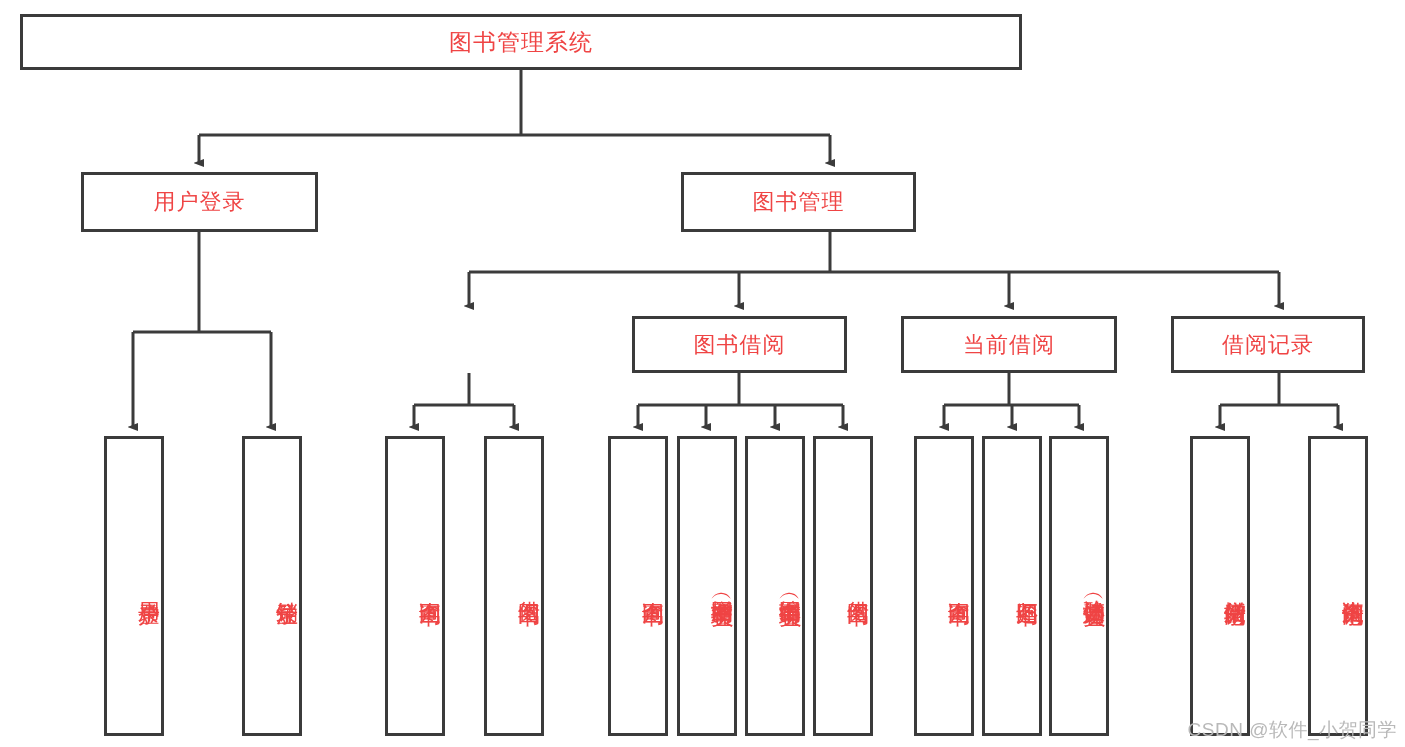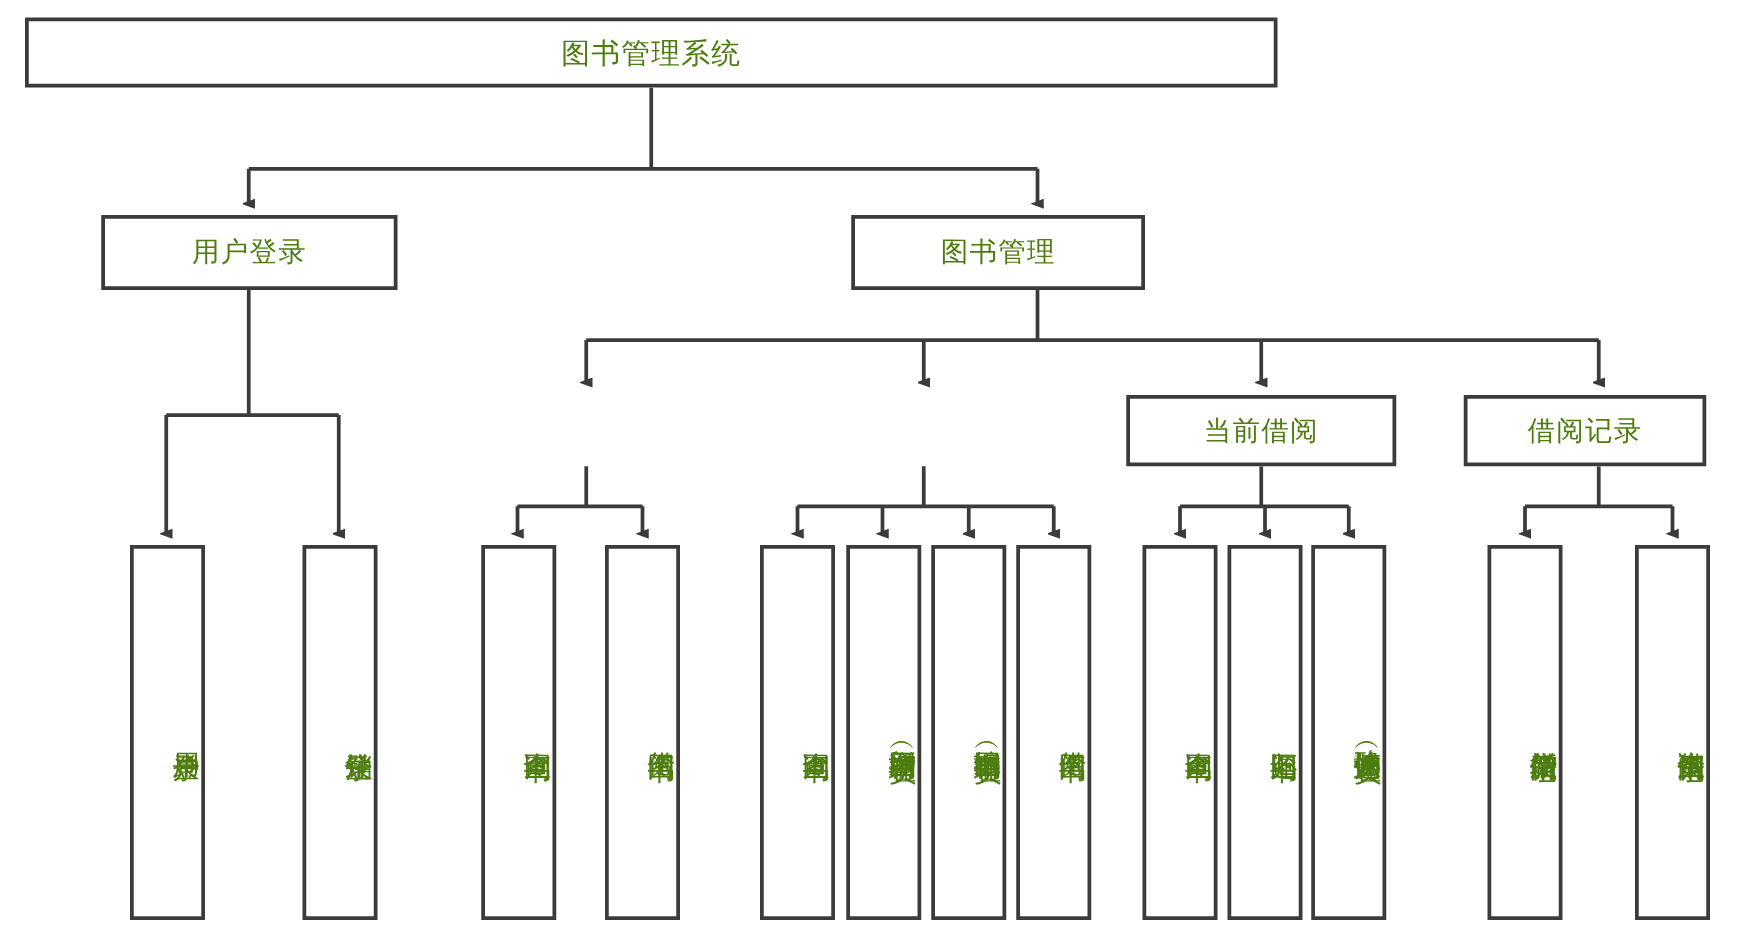--- a/index.html
+++ b/index.html
@@ -25,21 +25,21 @@
     height: 747px;
   }
   .node {
     position: absolute;
     box-sizing: border-box;
     border: 3px solid #3b3b3b;
     background: #ffffff;
     display: flex;
     align-items: center;
     justify-content: center;
-    color: #4d7c0f;
+    color: #ef4444;
     z-index: 2;
   }
   .node.horiz {
     font-size: 22px;
     letter-spacing: 1px;
   }
   .node.vert {
     writing-mode: vertical-rl;
     text-orientation: upright;
     font-size: 22px;
@@ -131,20 +131,23 @@
 
   <div class="node horiz" style="left:81px; top:172px; width:237px; height:60px;">
     <span>用户登录</span>
   </div>
 
   <div class="node horiz" style="left:681px; top:172px; width:235px; height:60px;">
     <span>图书管理</span>
   </div>
 
 
+  <div class="node horiz" style="left:632px; top:316px; width:215px; height:57px;">
+    <span>图书借阅</span>
+  </div>
 
   <div class="node horiz" style="left:901px; top:316px; width:216px; height:57px;">
     <span>当前借阅</span>
   </div>
 
   <div class="node horiz" style="left:1171px; top:316px; width:194px; height:57px;">
     <span>借阅记录</span>
   </div>
 
   <div class="node vert" style="left:104px; top:436px; width:60px; height:300px;">
@@ -192,14 +195,15 @@
   </div>
 
   <div class="node vert" style="left:1190px; top:436px; width:60px; height:300px;">
     <span>新增借阅记录</span>
   </div>
 
   <div class="node vert" style="left:1308px; top:436px; width:60px; height:300px;">
     <span>查询借阅记录</span>
   </div>
 
+  <div class="watermark">CSDN @软件_小贺同学</div>
 
 </div>
 
 </body></html>

